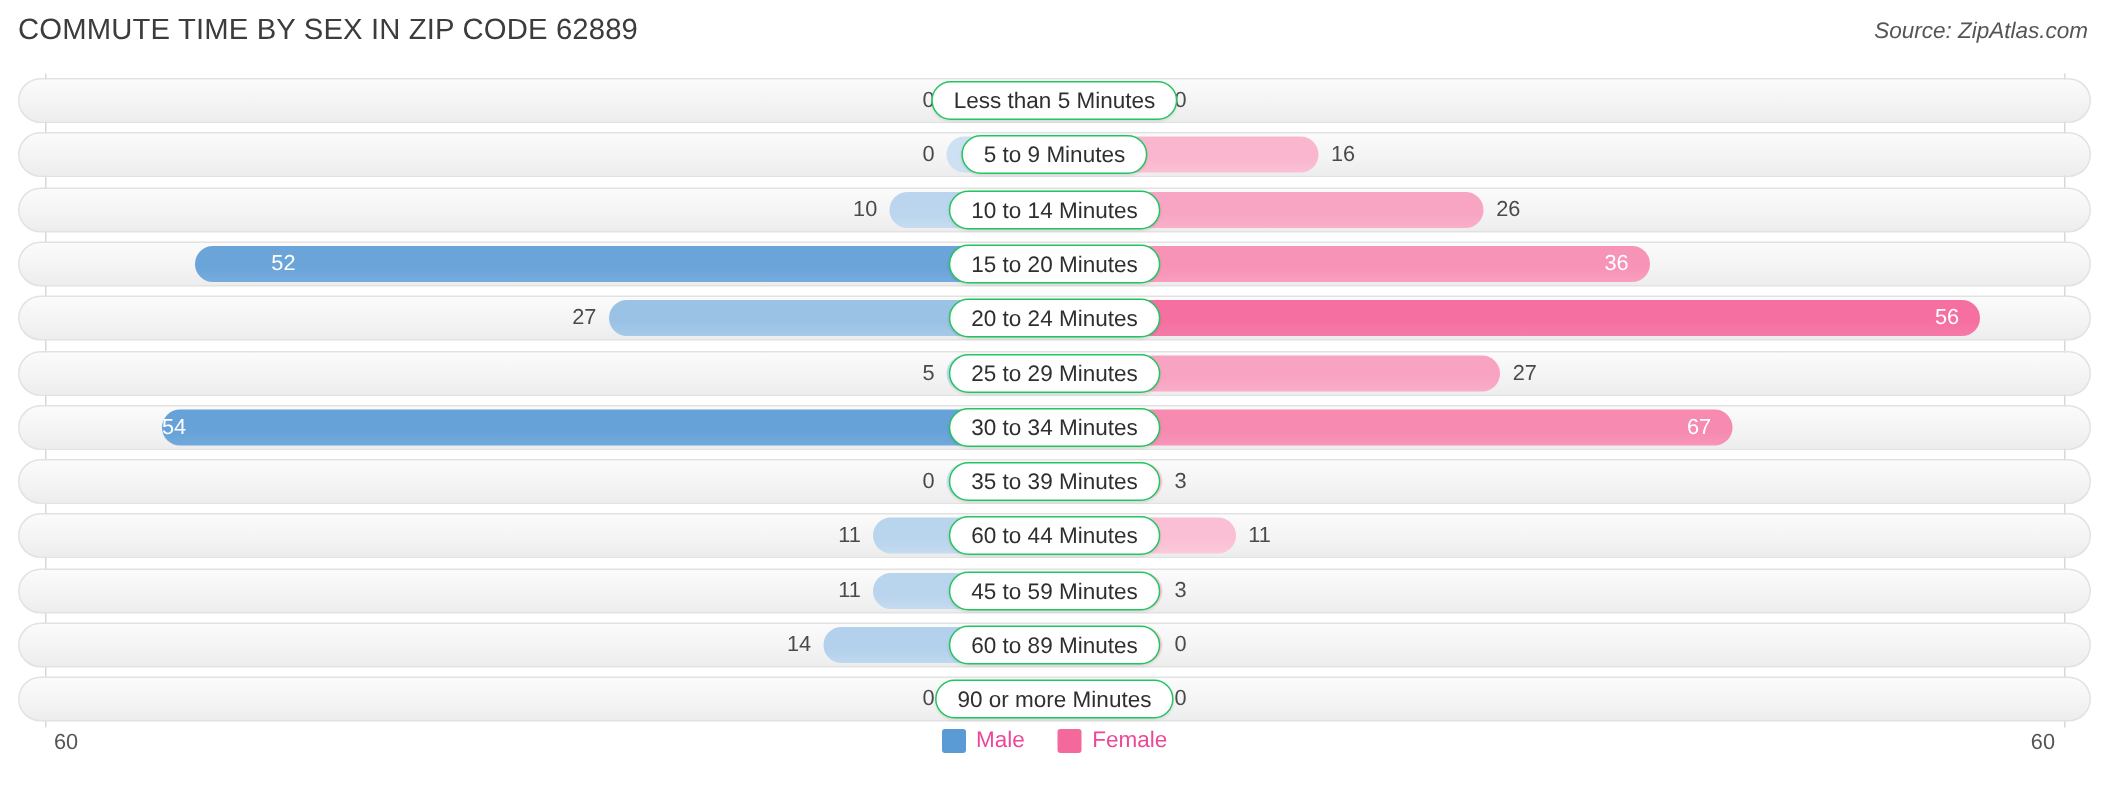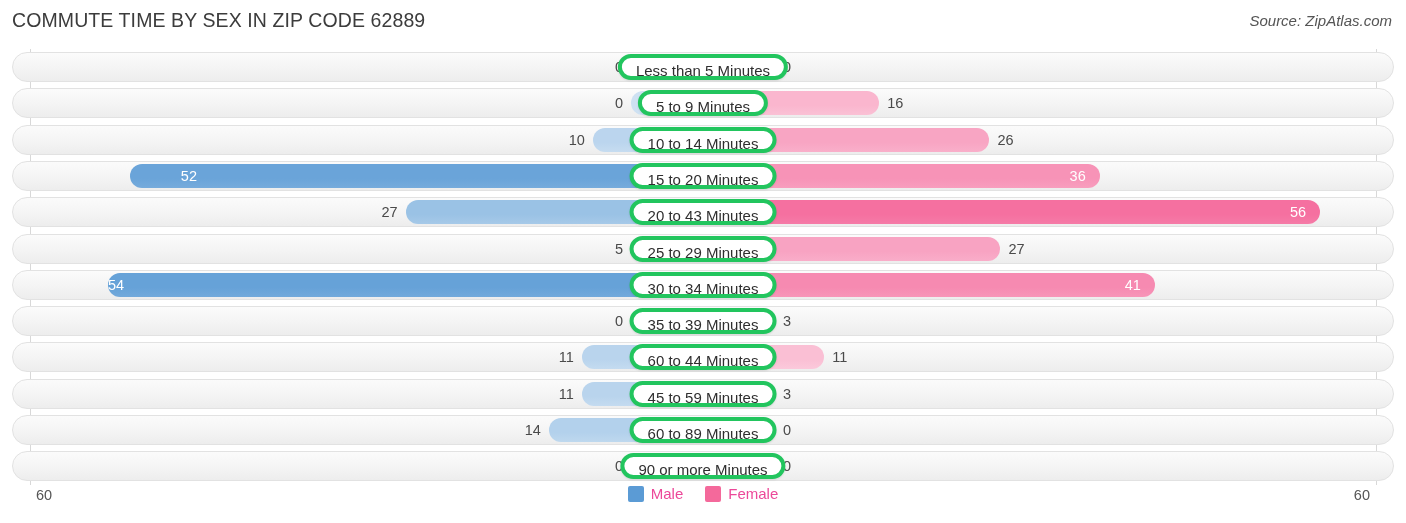--- a/index.html
+++ b/index.html
@@ -102,21 +102,21 @@
   }
   .val.inside { color: #ffffff; }
 
   
   .pill {
     position: absolute;
     top: 2px;
     height: 26px;
     line-height: 26px;
     background: #ffffff;
-    border: 4px solid #22c55e;
+    border: 1px solid #22c55e;
     border-radius: 13px;
     font-size: 15px;
     color: #2f2f2f;
     text-align: center;
     white-space: nowrap;
     padding: 0 14px;
     box-sizing: border-box;
     transform: translateX(-50%);
     left: 691px;
     box-shadow: 0 1px 2px rgba(0,0,0,0.10);
@@ -199,36 +199,36 @@
         <div class="val inside" style="right: 1197px; margin-left: 45px;">52</div>
         <div class="val inside" style="left: 1057.6px;">36</div>
         <div class="pill">15 to 20 Minutes</div>
       </div>
       <div class="row" style="top: 148.2px;">
         <div class="track"></div>
         <div class="bar male" style="width: 297.45px; background: linear-gradient(rgb(154, 194, 229) 0%, rgb(154, 194, 229) 60%, rgb(166, 201, 232) 100%);"></div>
         <div class="bar female" style="width: 616.933px; background: linear-gradient(rgb(245, 112, 160) 0%, rgb(245, 112, 160) 60%, rgb(245, 123, 167) 100%);"></div>
         <div class="val" style="right: 996.45px;">27</div>
         <div class="val inside" style="left: 1277.93px;">56</div>
-        <div class="pill">20 to 43 Minutes</div>
+        <div class="pill">20 to 24 Minutes</div>
       </div>
       <div class="row" style="top: 184.5px;">
         <div class="track"></div>
         <div class="bar male" style="width: 72px; background: linear-gradient(rgb(196, 219, 240) 0%, rgb(196, 219, 240) 60%, rgb(206, 225, 242) 100%);"></div>
         <div class="bar female" style="width: 297.45px; background: linear-gradient(rgb(248, 163, 194) 0%, rgb(248, 163, 194) 60%, rgb(249, 173, 201) 100%);"></div>
         <div class="val" style="right: 771px;">5</div>
         <div class="val" style="left: 996.45px;">27</div>
         <div class="pill">25 to 29 Minutes</div>
       </div>
       <div class="row" style="top: 220.8px;">
         <div class="track"></div>
         <div class="bar male" style="width: 594.9px; background: linear-gradient(rgb(102, 162, 216) 0%, rgb(102, 162, 216) 60%, rgb(114, 169, 219) 100%);"></div>
         <div class="bar female" style="width: 451.683px; background: linear-gradient(rgb(246, 138, 177) 0%, rgb(246, 138, 177) 60%, rgb(247, 149, 184) 100%);"></div>
         <div class="val inside" style="right: 1269.9px;">54</div>
-        <div class="val inside" style="left: 1112.68px;">41</div>
+        <div class="val inside" style="left: 1112.68px;">67</div>
         <div class="pill">30 to 34 Minutes</div>
       </div>
       <div class="row" style="top: 257.1px;">
         <div class="track"></div>
         <div class="bar male" style="width: 72px; background: linear-gradient(rgb(206, 225, 242) 0%, rgb(206, 225, 242) 60%, rgb(206, 225, 242) 100%);"></div>
         <div class="bar female" style="width: 72px; background: linear-gradient(rgb(251, 205, 222) 0%, rgb(251, 205, 222) 60%, rgb(252, 210, 225) 100%);"></div>
         <div class="val" style="right: 771px;">0</div>
         <div class="val" style="left: 771px;">3</div>
         <div class="pill">35 to 39 Minutes</div>
       </div>

